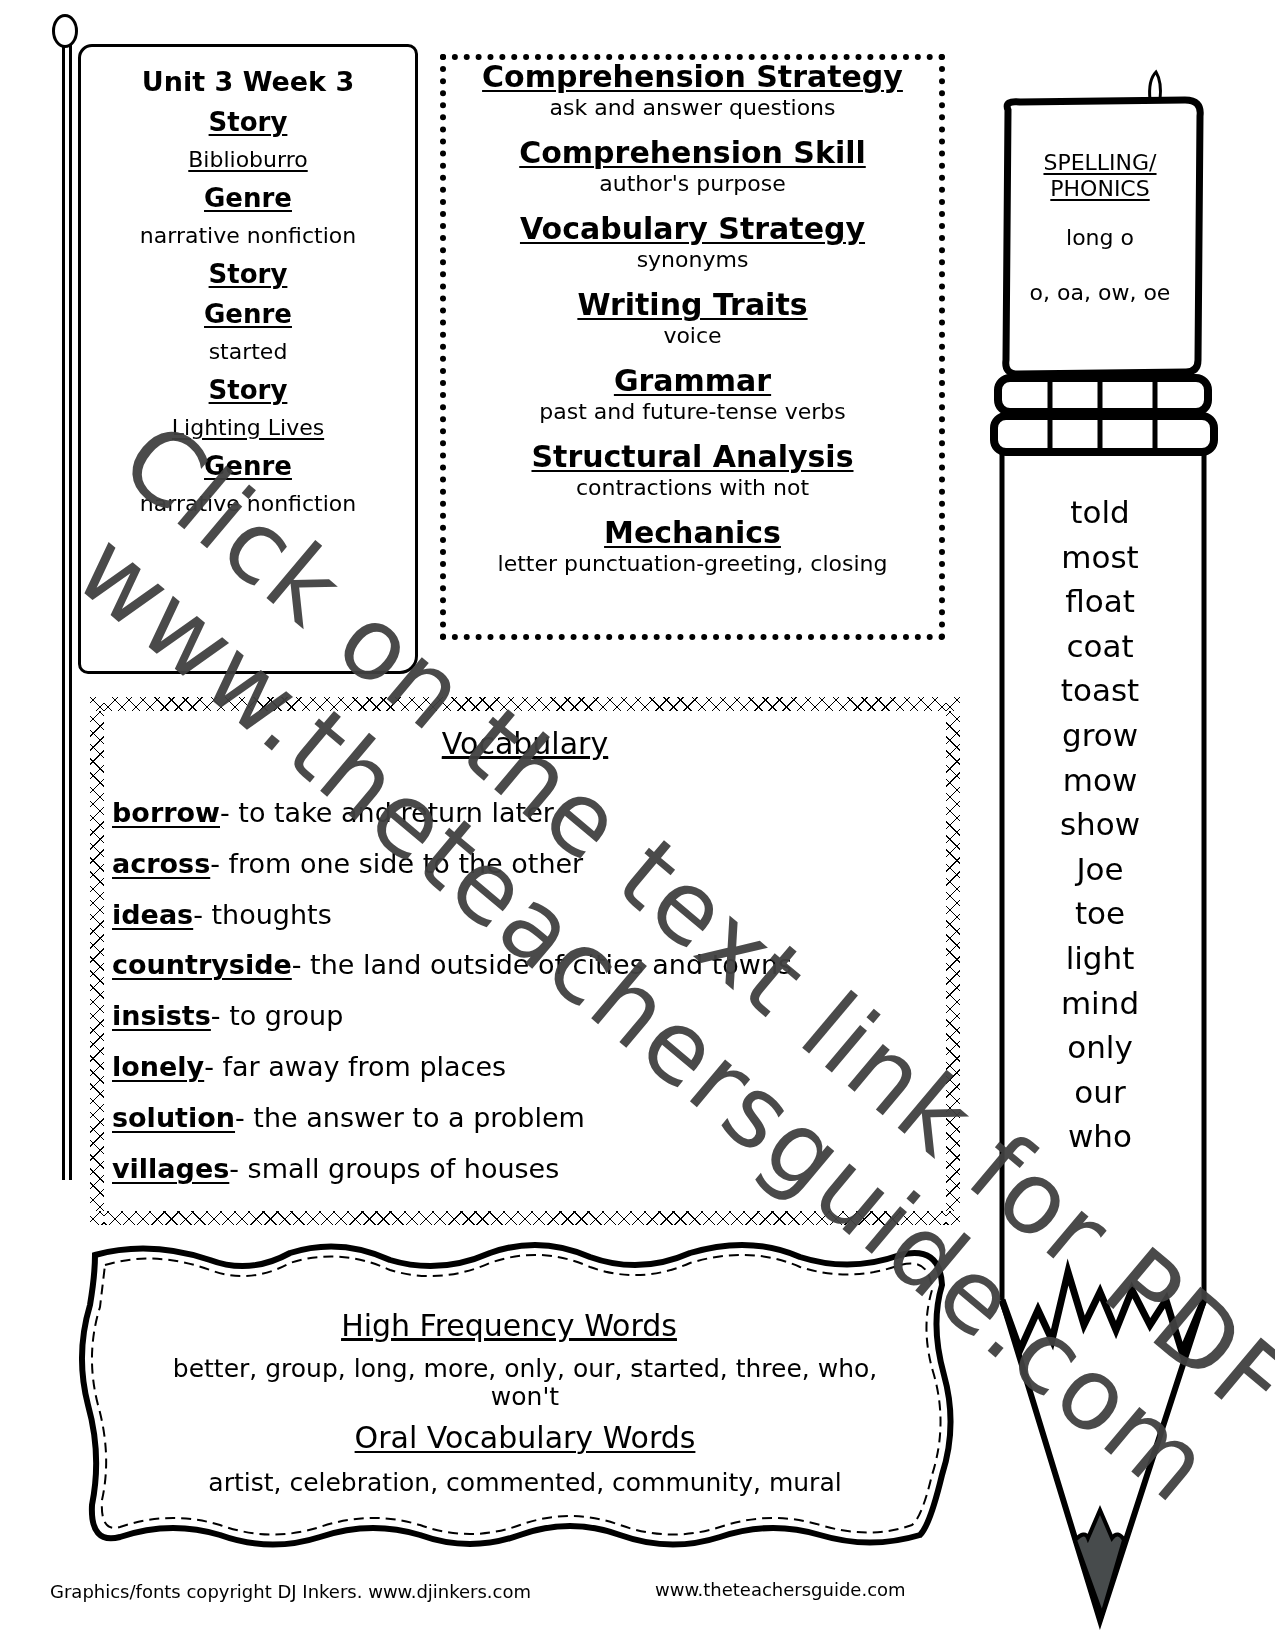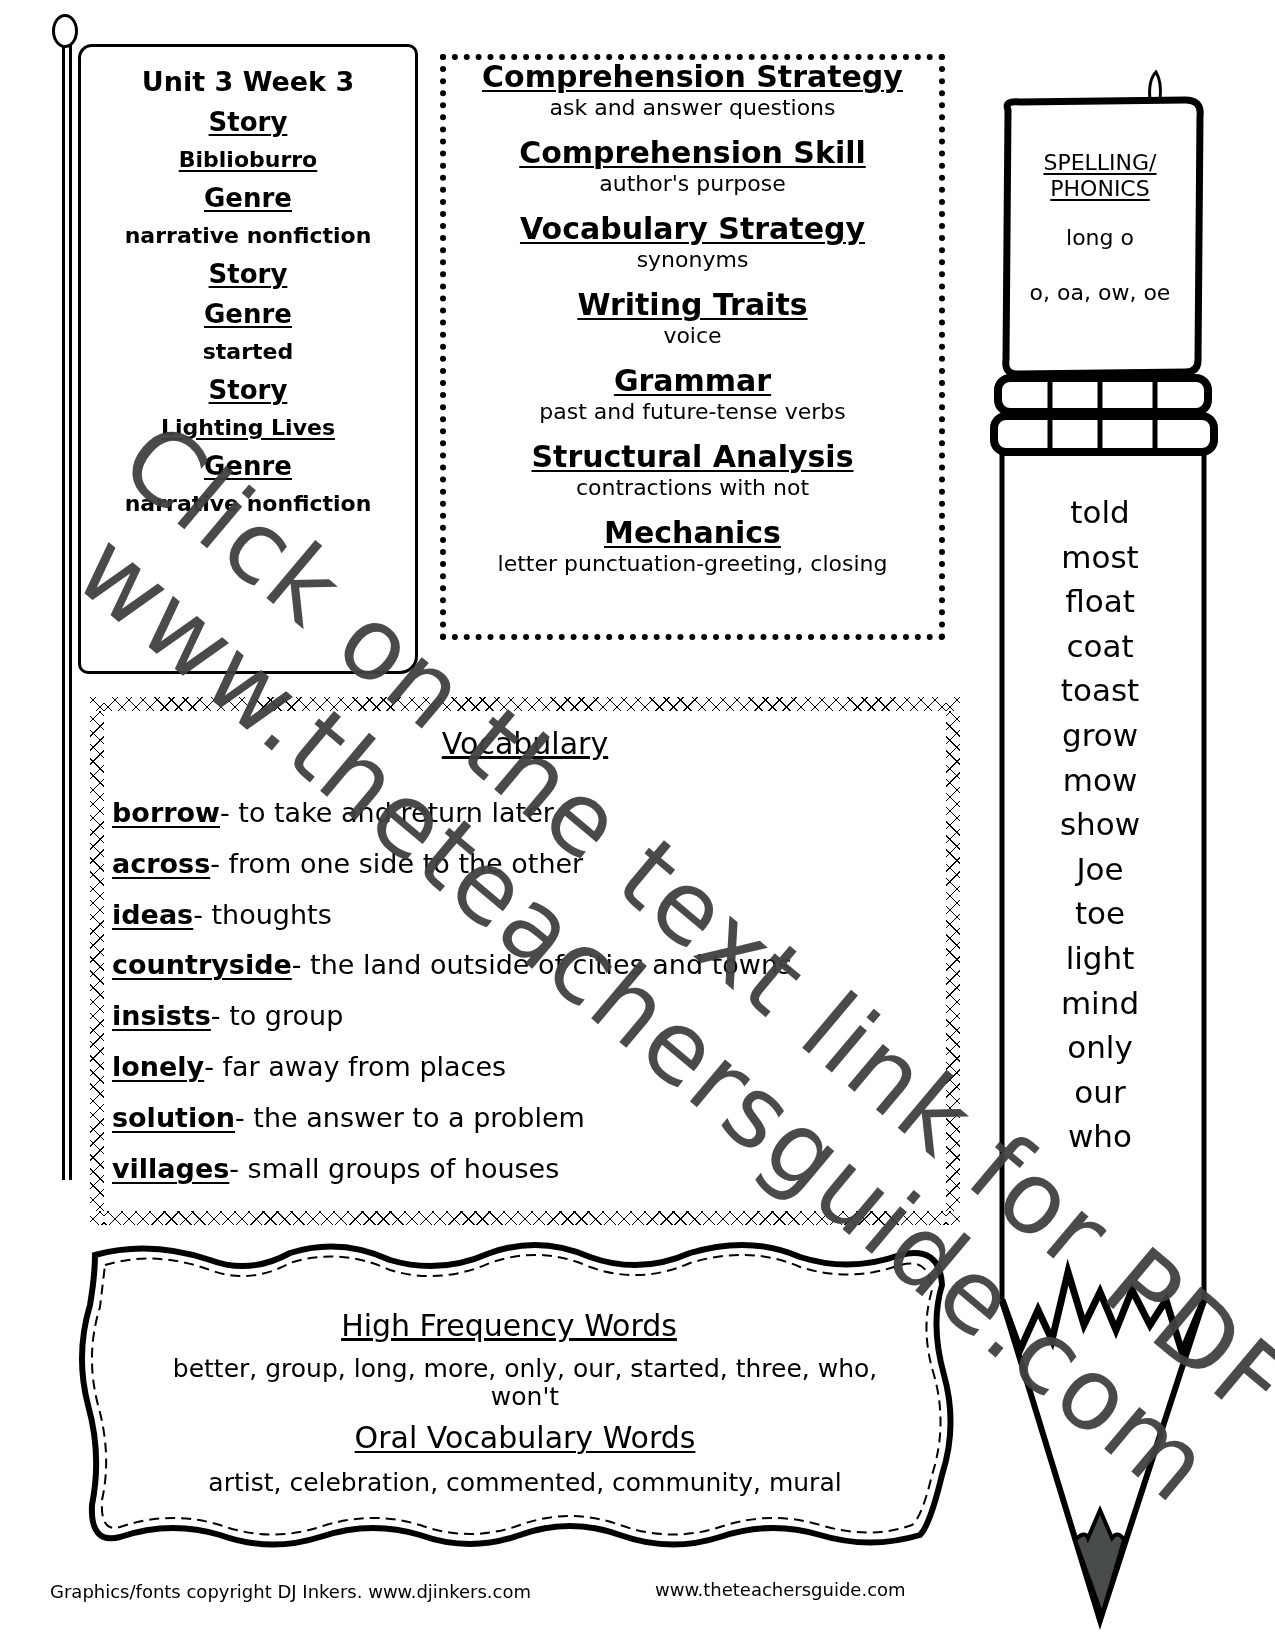--- a/index.html
+++ b/index.html
@@ -9,21 +9,21 @@
   .u { text-decoration: underline; text-decoration-thickness: 2px; text-underline-offset: 3px; }
   .center { text-align: center; }
 
   
   #flagpole { left: 62px; top: 40px; width: 10px; height: 1140px; border-left: 3px solid #000; border-right: 3px solid #000; }
   #flag-knob { left: 52px; top: 14px; width: 26px; height: 34px; border: 3px solid #000; border-radius: 50%; background:#fff; }
   #banner { left: 78px; top: 44px; width: 340px; height: 630px; border: 3px solid #000; border-radius: 14px 10px 18px 10px; }
   #banner-content { left: 78px; top: 64px; width: 340px; }
   .b-title { font-weight: bold; font-size: 27px; line-height: 36px; }
   .b-head { font-weight: bold; font-size: 26px; line-height: 36px; margin-top: 4px; }
-  .b-val { font-size: 22px; line-height: 32px; margin-top: 4px; font-weight: bold; }
+  .b-val { font-size: 22px; line-height: 32px; margin-top: 4px; }
   .b-val.u { text-decoration-thickness: 1.5px; }
 
   
   #skills { left: 440px; top: 54px; width: 505px; height: 586px; border: 6px dotted #000; }
   #skills-content { left: 446px; top: 60px; width: 493px; }
   .s-head { font-weight: bold; font-size: 30px; line-height: 34px; margin-top: 14px; }
   .s-head:first-child { margin-top: 0; }
   .s-val { font-size: 22px; line-height: 28px; }
 
   

